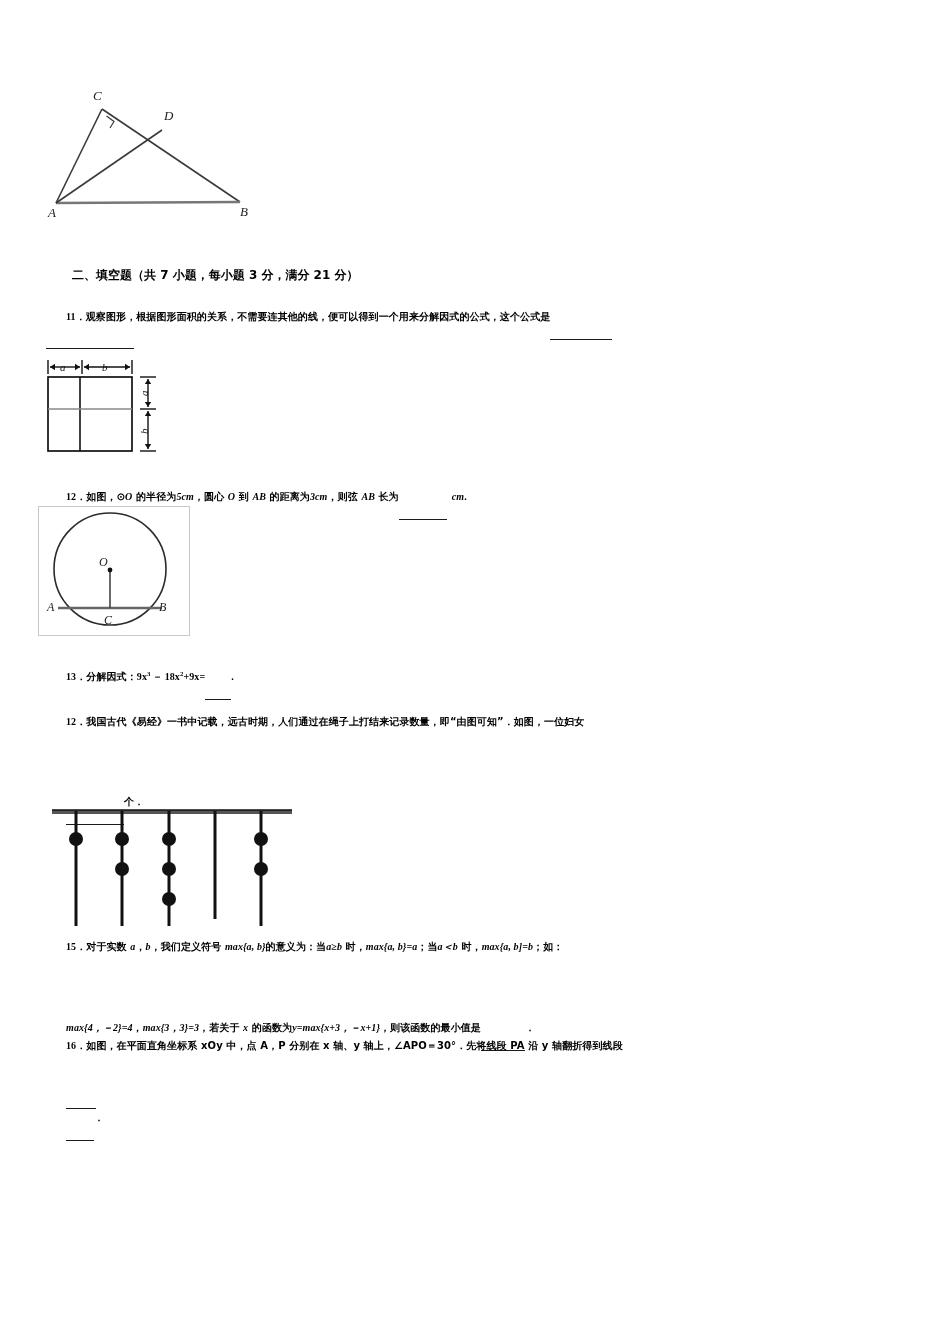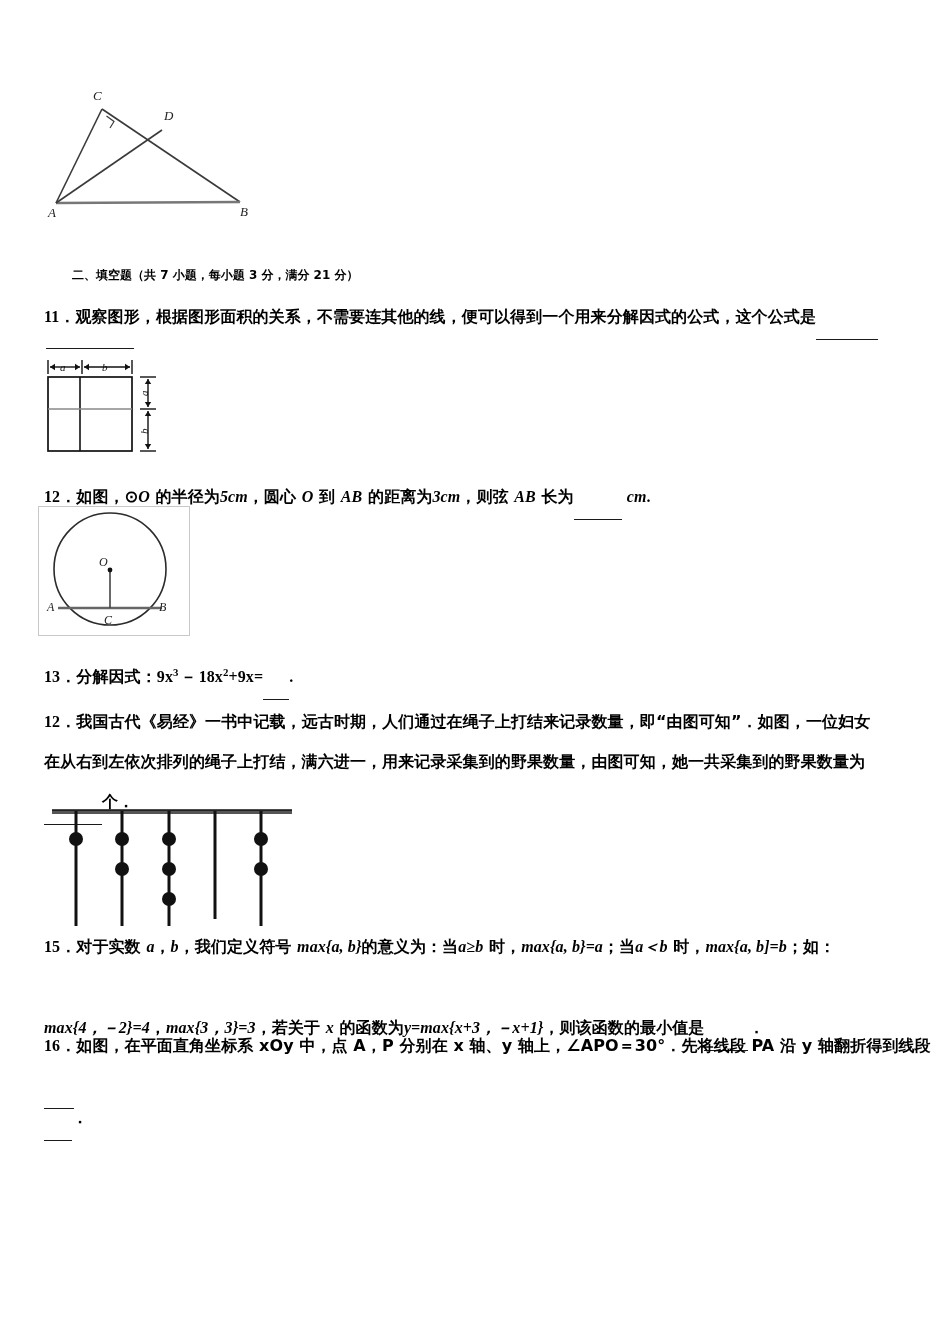--- a/index.html
+++ b/index.html
@@ -18,25 +18,26 @@
   .page {
     position: absolute;
     left: 0; top: 0;
     width: 950px;
     height: 1344px;
   }
 
   
   .qtext {
     position: absolute;
-    font-size: 16px;
+    font-size: 10px;
     line-height: 40px;
     font-weight: bold;
     letter-spacing: 0.1px;
     white-space: nowrap;
+    margin-left: 22px;
   }
   .cjk { font-family: "DejaVu Sans", "Liberation Sans", sans-serif; font-weight: bold; }
   .mi  { font-family: "Liberation Serif", serif; font-style: italic; font-weight: bold; }
   .mr  { font-family: "Liberation Serif", serif; font-weight: bold; font-style: normal; }
   sup  { font-size: 0.68em; vertical-align: super; line-height: 0; }
 
   .blank-inline {
     display: inline-block;
     border-bottom: 1.6px solid #1a1a1a;
     vertical-align: -2px;
@@ -190,21 +191,20 @@
     </svg>
   </div>
 
   <div class="qtext" style="left:44px; top:657px;">
     <span class="mr">13．</span><span class="cjk">分解因式：</span><span class="mr">9x</span><sup class="mr">3</sup><span class="mr" style="padding:0 2px;">－</span><span class="mr">18x</span><sup class="mr">2</sup><span class="mr">+9x=</span><span class="blank-inline" style="width:26px;">&nbsp;</span><span class="mr">.</span>
   </div>
 
   <div class="qtext" style="left:44px; top:702px;">
     <span class="mr">12．</span><span class="cjk">我国古代《易经》一书中记载，远古时期，人们通过在绳子上打结来记录数量，即“由图可知”．如图，一位妇女</span>
   </div>
-  <div class="qtext cjk" style="left:44px; top:742px;">在从右到左依次排列的绳子上打结，满六进一，用来记录采集到的野果数量，由图可知，她一共采集到的野果数量为</div>
   <div class="qtext" style="left:44px; top:782px;">
     <span class="blank-inline" style="width:58px;">&nbsp;</span><span class="cjk">个．</span>
   </div>
 
   <div id="fig-knots">
     <svg width="240" height="122" viewBox="0 0 240 122">
 
       <line x1="0" y1="6" x2="240" y2="6" stroke="#555555" stroke-width="4"></line>
       <line x1="0" y1="4" x2="240" y2="4" stroke="#111111" stroke-width="1.6"></line>
 

